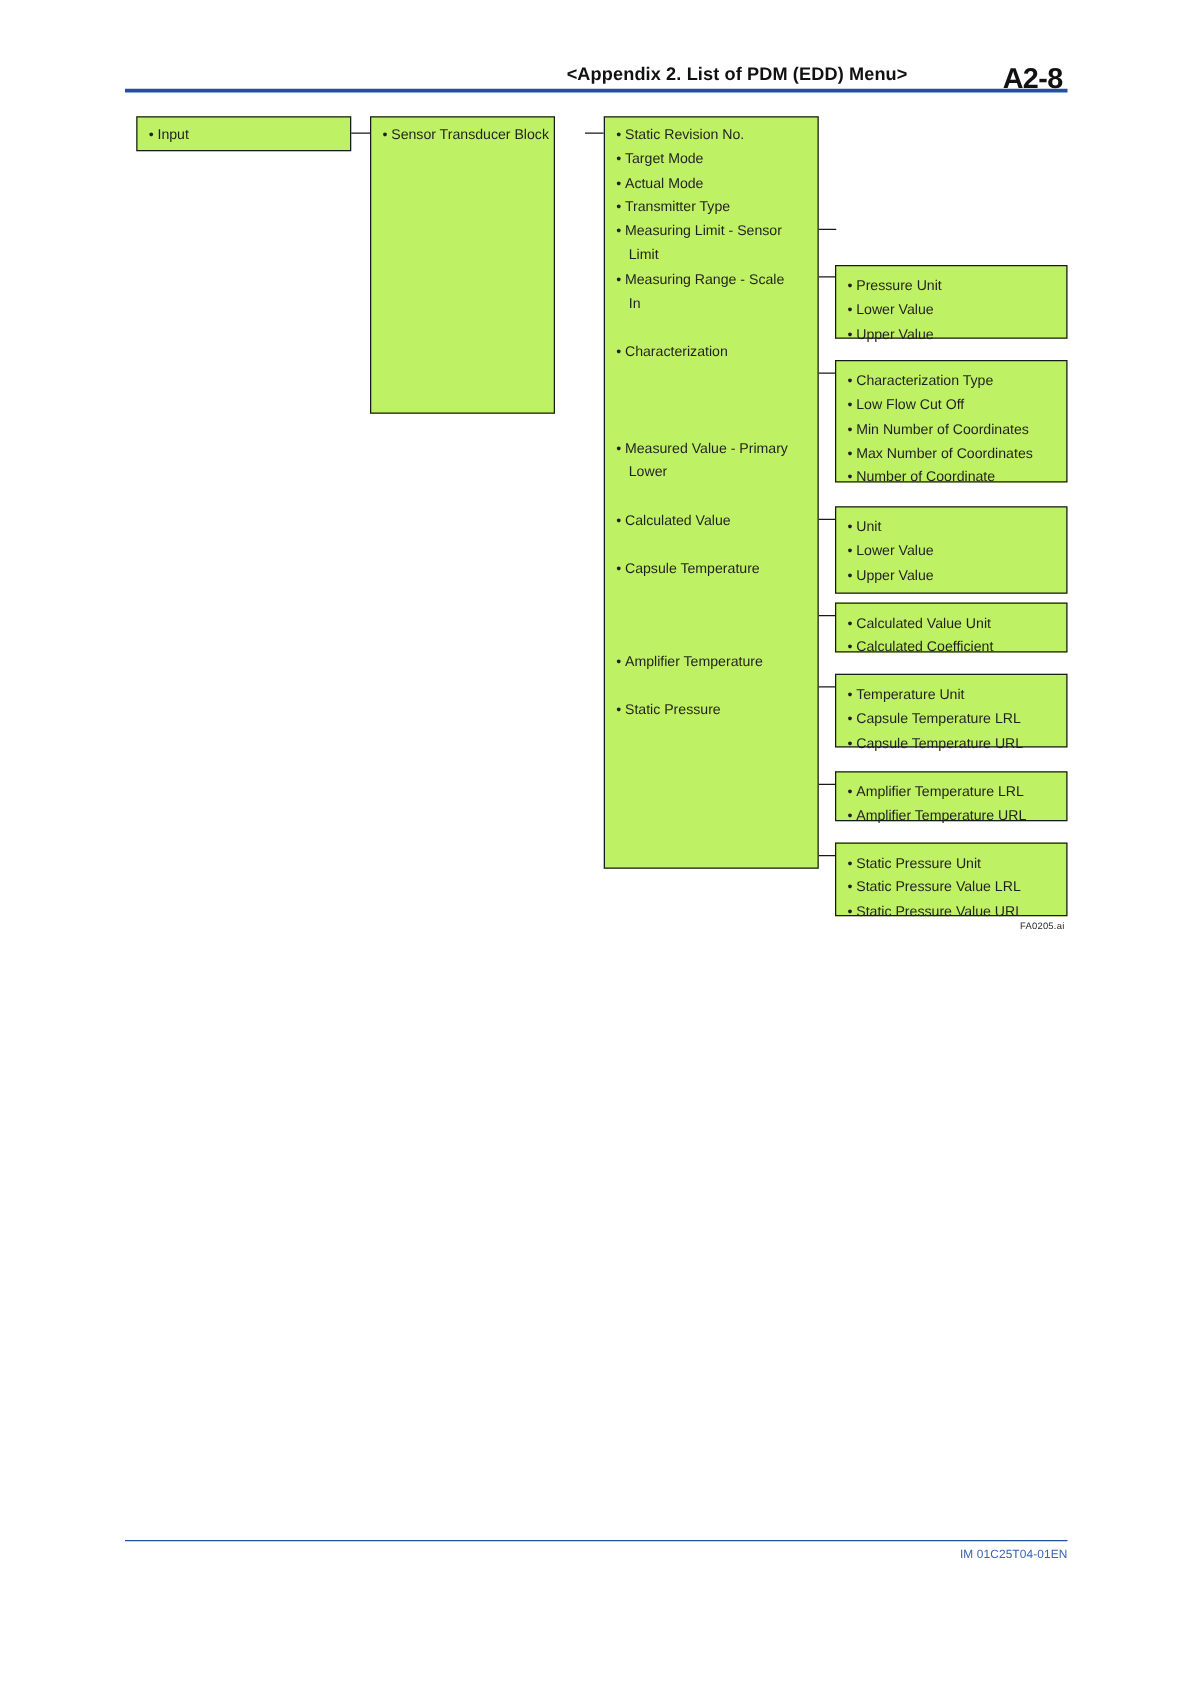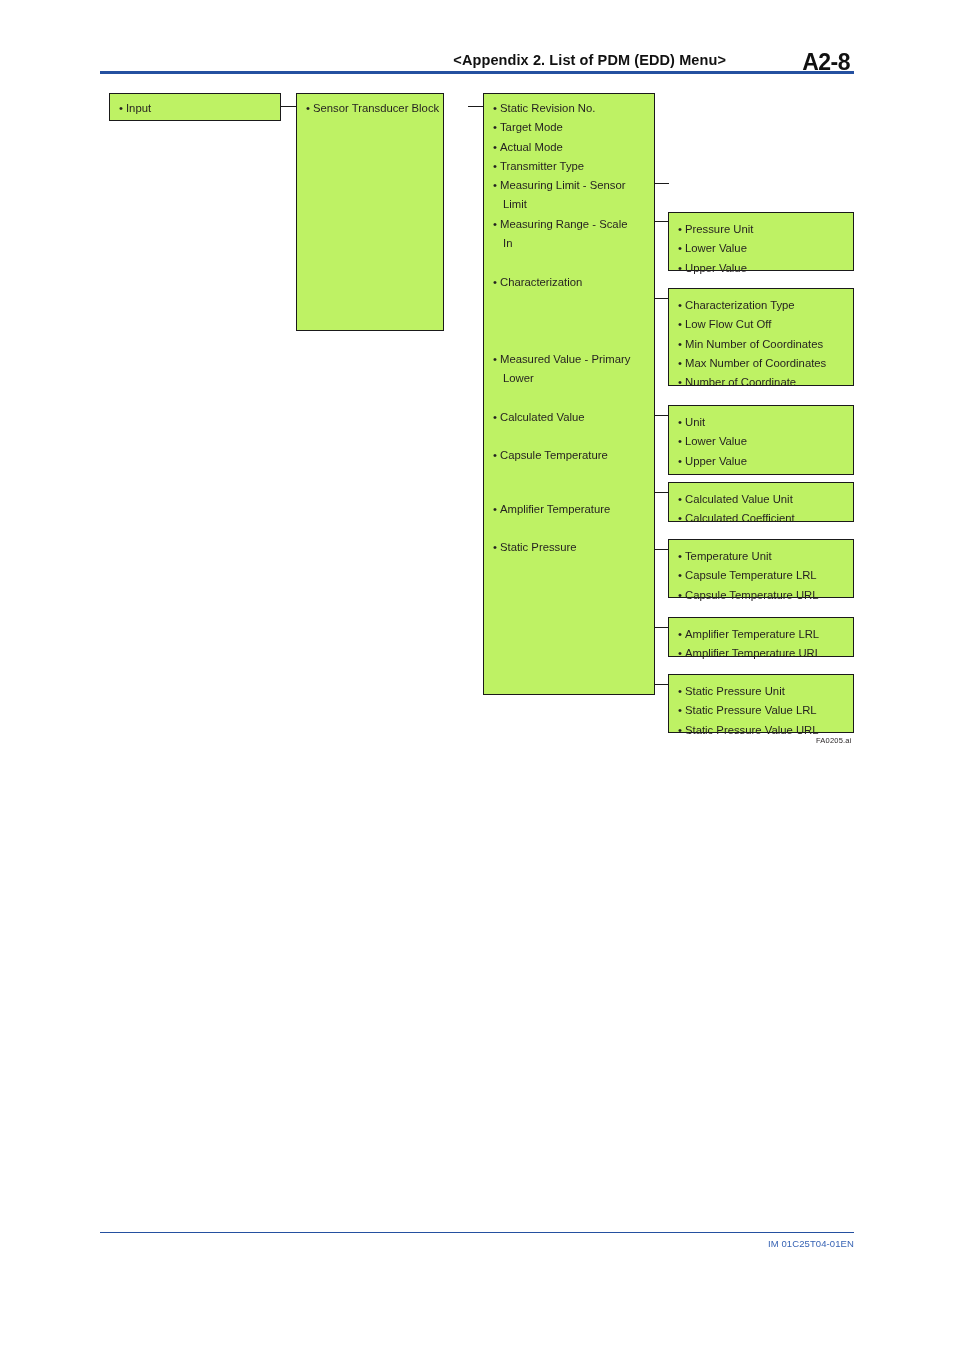--- a/index.html
+++ b/index.html
@@ -89,21 +89,21 @@
   .dbox .li {
     font-size: 11.3px;
     line-height: 19.3px;
     color: #231f20;
     white-space: pre;
   }
   .dbox .li.indent {
     padding-left: 10px;
   }
   .dbox .li.gap-s { margin-top: 19.3px; }
-  .dbox .li.gap-m { margin-top: 34px; }
+  .dbox .li.gap-m { margin-top: 55px; }
   .dbox .li.gap-l { margin-top: 57.9px; }
 
   .bullet { margin-right: 3px; }
 
   
   .conn-h {
     position: absolute;
     height: 0;
     border-top: 1.3px solid #1a1a1a;
   }

